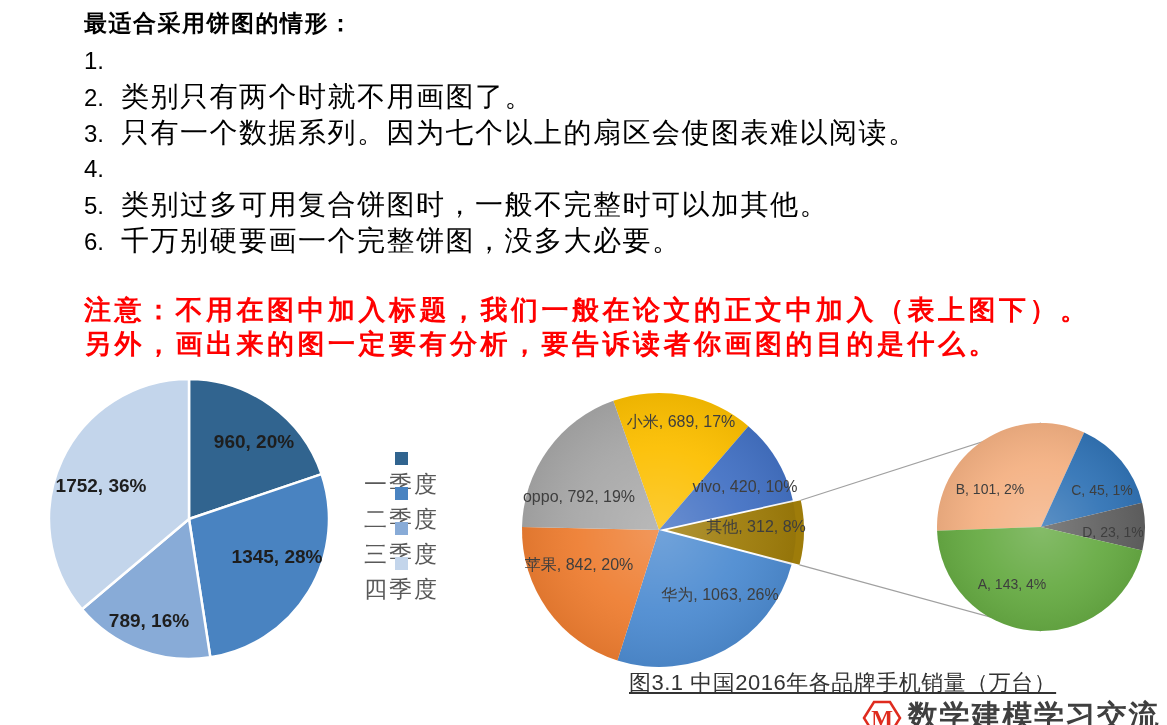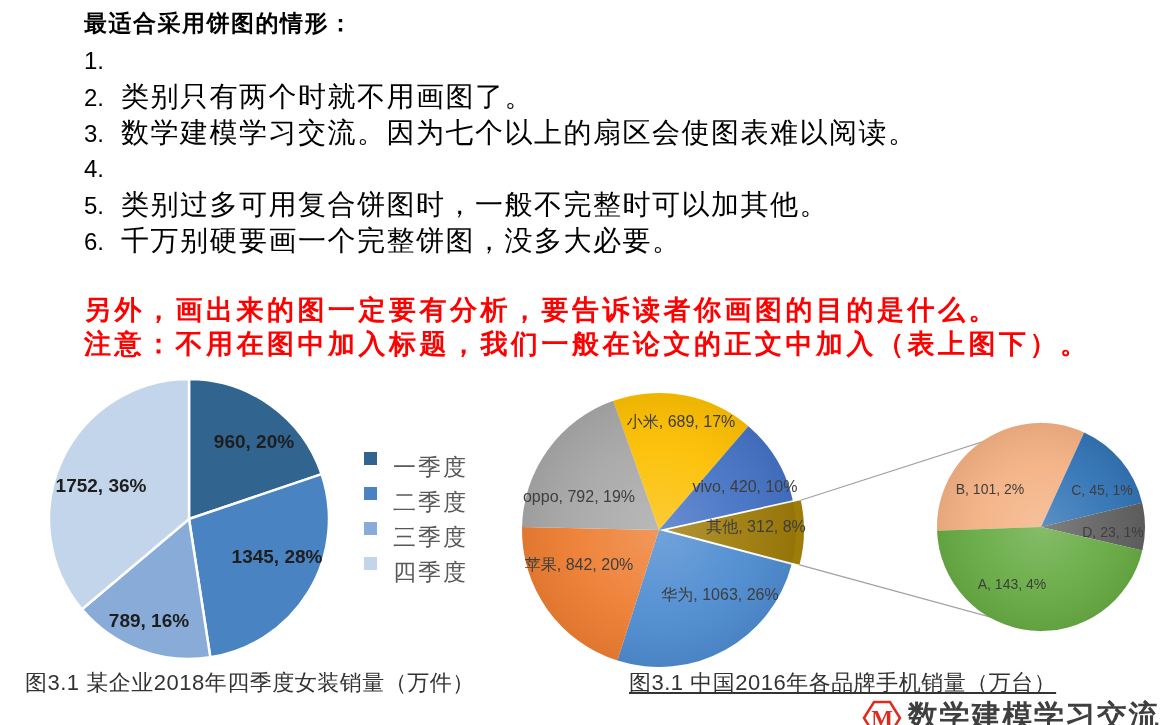--- a/index.html
+++ b/index.html
@@ -7,21 +7,21 @@
           font-family:"Liberation Sans",sans-serif;}
   .title{position:absolute;left:84px;top:8px;font-size:23px;font-weight:bold;color:#000;
          letter-spacing:1.5px;white-space:nowrap;}
   .glist{position:absolute;left:84px;top:43px;}
   .g-row{height:36px;line-height:36px;font-size:28px;letter-spacing:1.5px;color:#000;
          white-space:nowrap;display:flex;align-items:baseline;}
   .g-num{display:inline-block;width:37px;font-size:24px;letter-spacing:0;flex:0 0 auto;}
   .note{position:absolute;left:84px;top:293px;color:#FF0000;font-weight:bold;
         font-size:27px;line-height:34px;letter-spacing:3.5px;white-space:nowrap;}
   .legend{position:absolute;left:364px;top:452px;}
-  .lg-row{height:35px;display:flex;gap:16px;}
+  .lg-row{height:35px;display:flex;align-items:center;gap:4px;flex-direction:column;}
   .lg-sq{width:13px;height:13px;flex:0 0 auto;}
   .lg-label{font-size:23px;letter-spacing:2px;color:#595959;white-space:nowrap;}
   .caption{position:absolute;top:668px;font-size:22px;color:#333333;letter-spacing:0.5px;
            white-space:nowrap;}
   #cap-left{left:25px;}
   #cap-right{left:629px;text-decoration:underline;}
   .logo{position:absolute;left:862px;top:698px;display:flex;align-items:flex-start;gap:6px;}
   .logo-text{font-size:30px;font-weight:bold;color:#3F3F3F;letter-spacing:1.5px;
              line-height:36px;white-space:nowrap;}
   #chart-svg{position:absolute;left:0;top:0;}
@@ -37,38 +37,38 @@
   <div class="glist" id="guidelines">
       <div class="g-row">
         <span class="g-num">1.</span>
       </div>
       <div class="g-row">
         <span class="g-num">2.</span>
         <span>类别只有两个时就不用画图了。</span>
       </div>
       <div class="g-row">
         <span class="g-num">3.</span>
-        <span>数学建模学习交流。因为七个以上的扇区会使图表难以阅读。</span>
+        <span>只有一个数据系列。因为七个以上的扇区会使图表难以阅读。</span>
       </div>
       <div class="g-row">
         <span class="g-num">4.</span>
       </div>
       <div class="g-row">
         <span class="g-num">5.</span>
         <span>类别过多可用复合饼图时，一般不完整时可以加其他。</span>
       </div>
       <div class="g-row">
         <span class="g-num">6.</span>
         <span>千万别硬要画一个完整饼图，没多大必要。</span>
       </div>
     </div>
 
   <div class="note">
+    <div>注意：不用在图中加入标题，我们一般在论文的正文中加入（表上图下）。</div>
     <div>另外，画出来的图一定要有分析，要告诉读者你画图的目的是什么。</div>
-    <div>注意：不用在图中加入标题，我们一般在论文的正文中加入（表上图下）。</div>
   </div>
 
   <svg id="chart-svg" width="1167" height="725" viewBox="0 0 1167 725">
     <defs>
       <radialGradient id="pieShade" cx="0.5" cy="0.5" r="0.5">
         <stop offset="0%" stop-color="#ffffff" stop-opacity="0.20"></stop>
         <stop offset="60%" stop-color="#ffffff" stop-opacity="0.05"></stop>
         <stop offset="100%" stop-color="#000000" stop-opacity="0.06"></stop>
       </radialGradient>
     </defs>
@@ -128,21 +128,20 @@
       <div class="lg-row">
         <span class="lg-sq" style="background: rgb(136, 171, 215);"></span>
         <span class="lg-label">三季度</span>
       </div>
       <div class="lg-row">
         <span class="lg-sq" style="background: rgb(195, 213, 235);"></span>
         <span class="lg-label">四季度</span>
       </div>
     </div>
 
-  <div class="caption" id="cap-left">图3.1 某企业2018年四季度女装销量（万件）</div>
   <div class="caption" id="cap-right">图3.1 中国2016年各品牌手机销量（万台）</div>
 
   <div class="logo">
     <svg width="40" height="40" viewBox="0 0 40 40">
       <polygon points="2,20 12,4 28,4 38,20 28,36 12,36" fill="#ffffff" stroke="#DF2B1E" stroke-width="2.5"></polygon>
       <text x="20" y="28" text-anchor="middle" font-size="23" font-weight="bold" font-family="Liberation Serif, serif" fill="#DF2B1E">M</text>
     </svg>
     <span class="logo-text">数学建模学习交流</span>
   </div>
 

